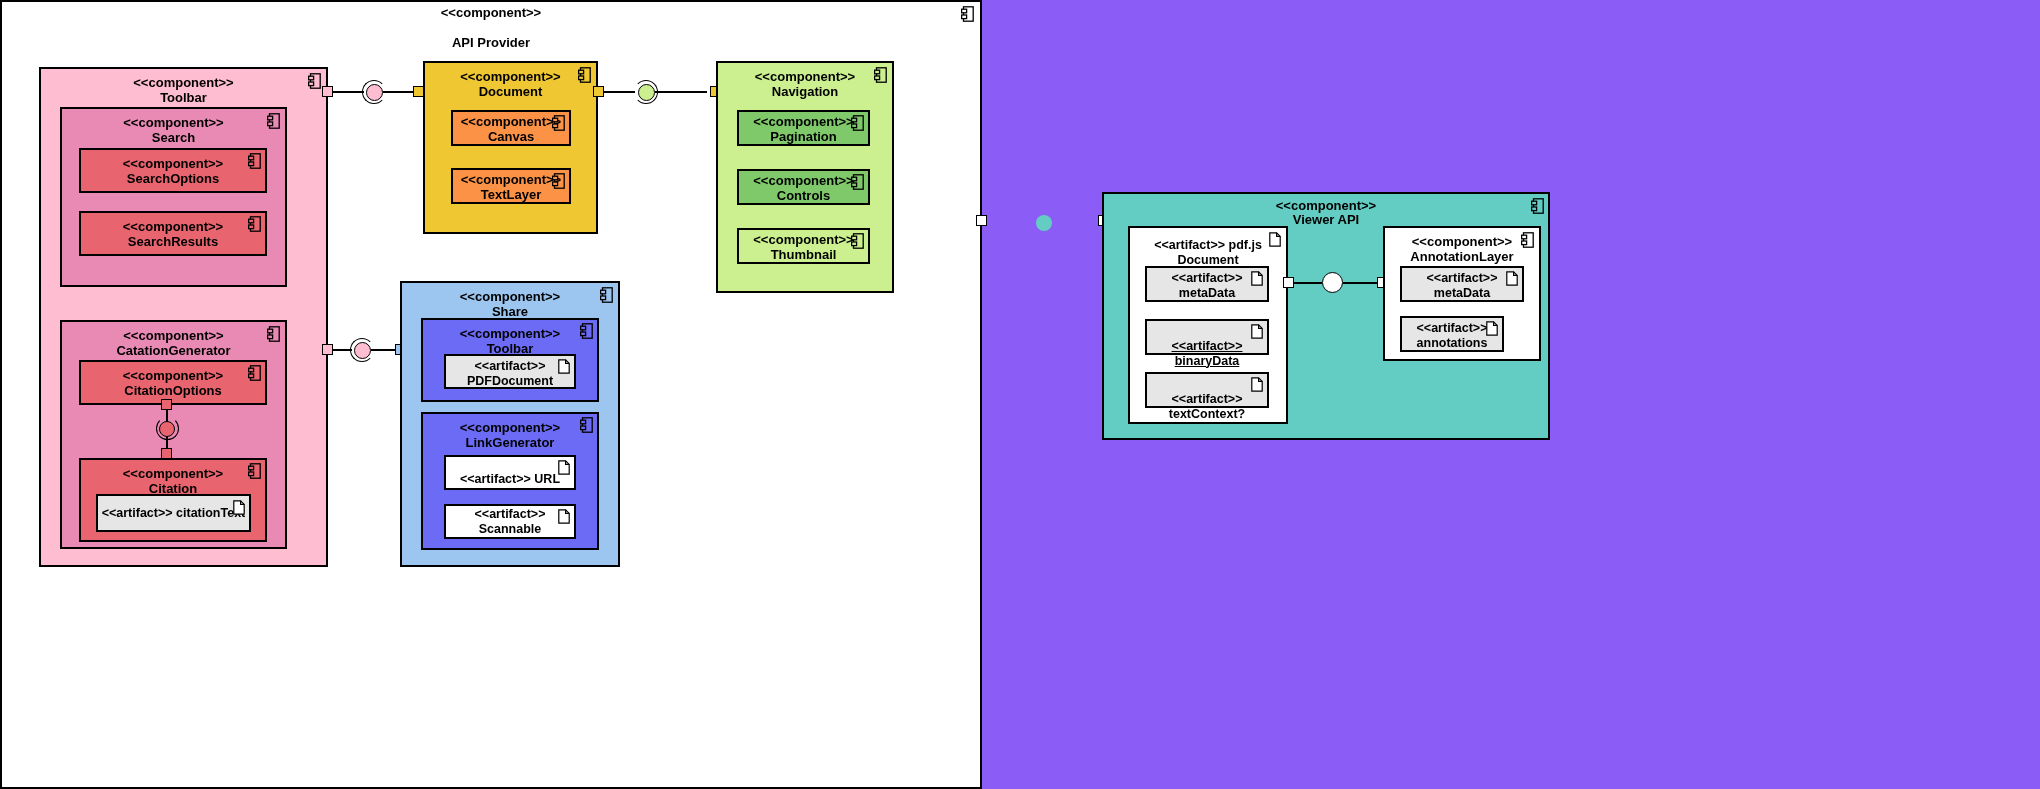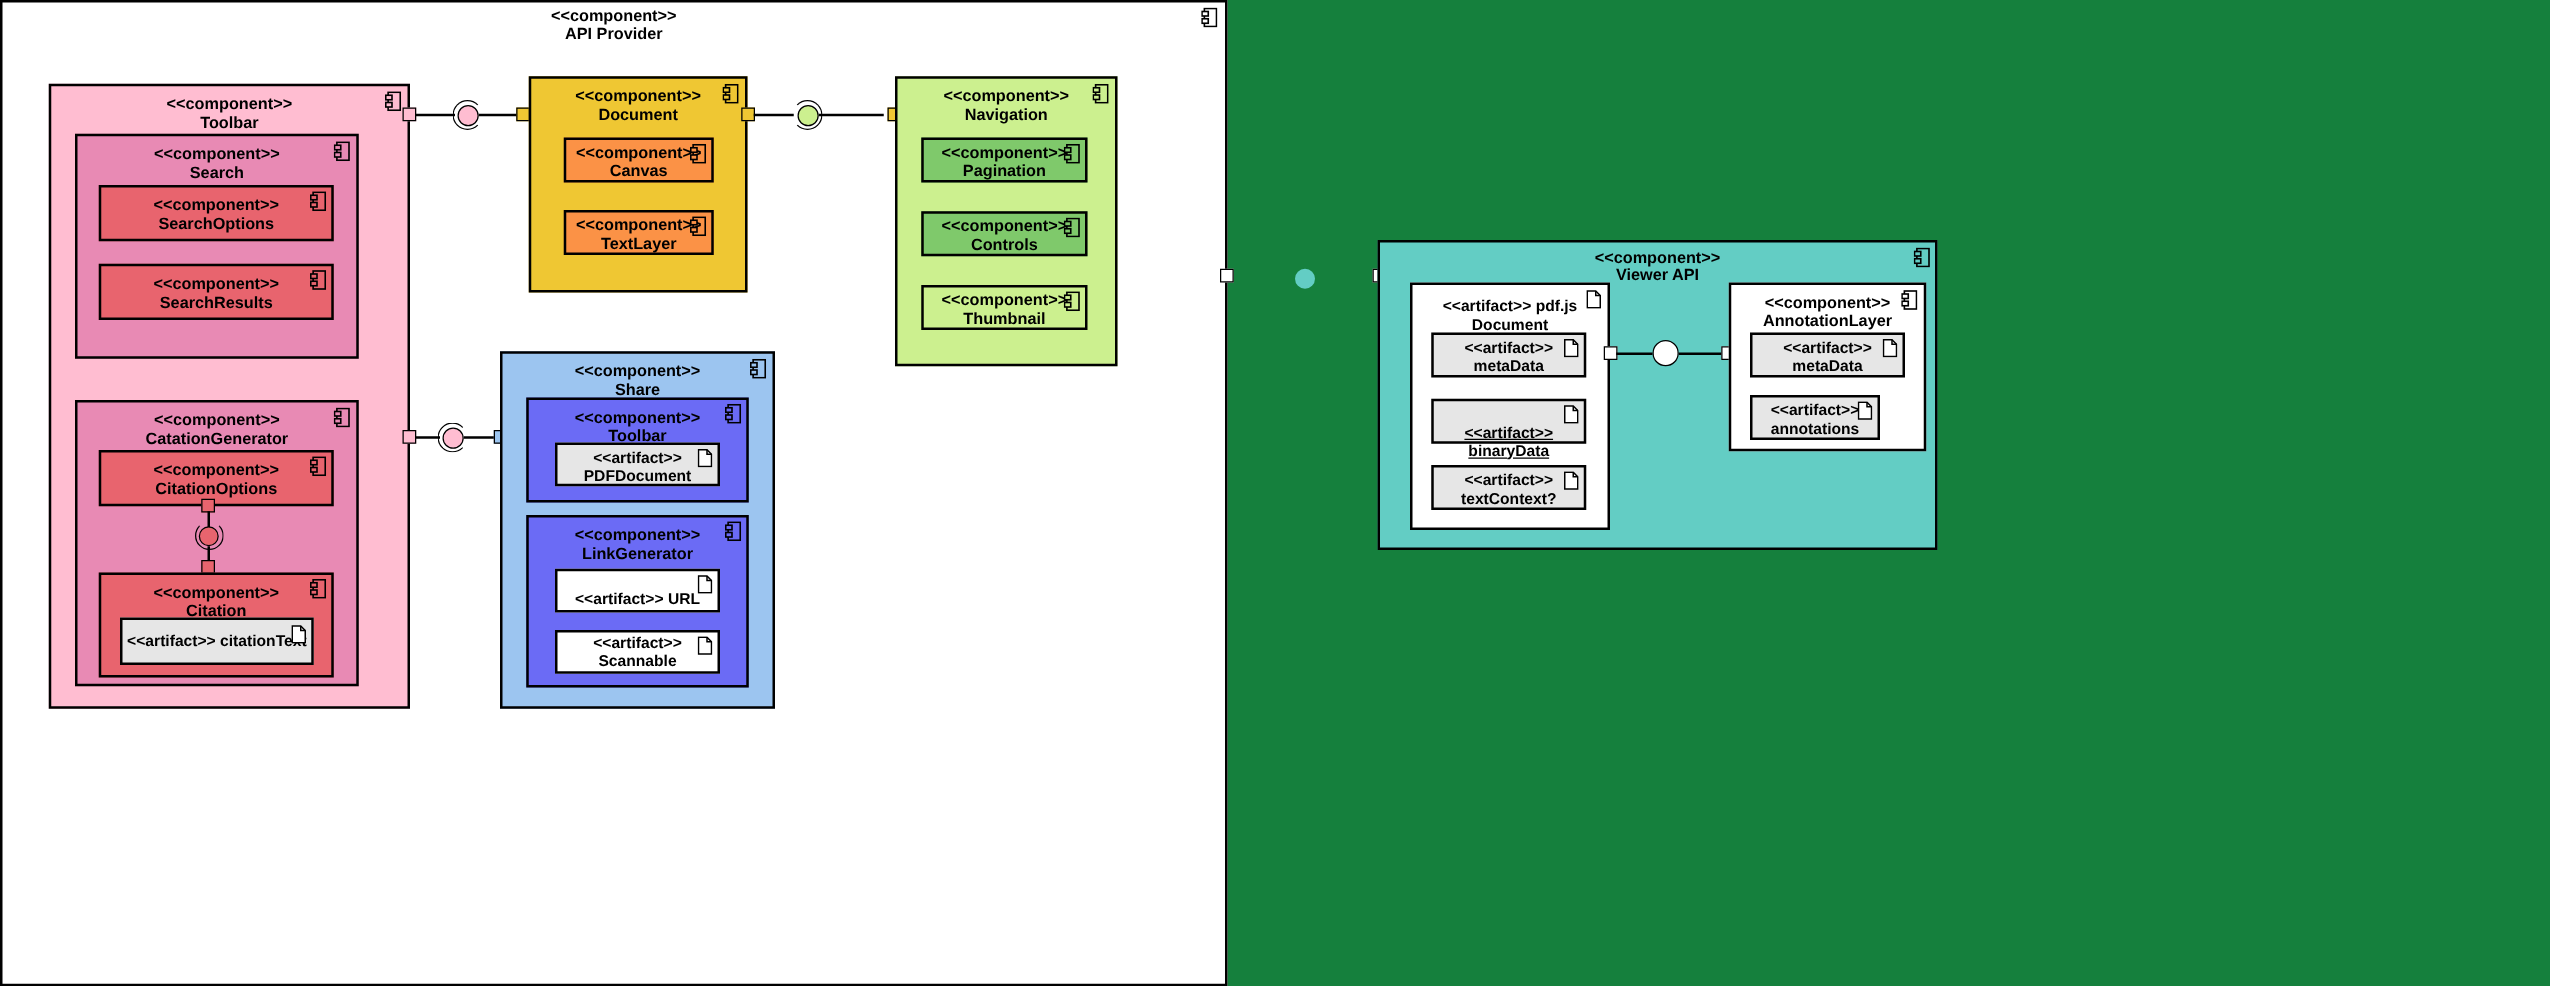--- a/index.html
+++ b/index.html
@@ -1,17 +1,17 @@
 <!DOCTYPE html>
 <html><head>
 <meta charset="utf-8">
 <style>
   html,body{margin:0;padding:0;background:#000;}
   body{width:2040px;height:789px;font-family:"Liberation Sans",sans-serif;overflow:hidden;}
-  #canvas{position:relative;width:2040px;height:789px;background:#15803d;}
+  #canvas{position:relative;width:2040px;height:789px;background:#8b5cf6;}
 
   
   .frame{position:absolute;background:#fff;border:2px solid #000;box-sizing:border-box;}
   .frame-title{position:absolute;left:0;right:0;text-align:center;font-weight:bold;font-size:13px;line-height:14px;color:#000;}
 
   
   .comp{position:absolute;box-sizing:border-box;border:2px solid #000;}
   .comp .hdr{text-align:center;font-weight:bold;font-size:13px;line-height:14.5px;color:#000;padding-top:7px;pointer-events:none;}
   .comp .hdr .st{display:block;}
   .comp .hdr .nm{display:block;}
@@ -40,21 +40,21 @@
 
   .plain-dot{position:absolute;border-radius:50%;}
 </style>
 </head>
 <body>
 
 <div id="canvas">
 
   <div class="frame" style="left:0px;top:0px;width:982px;height:789px;">
     <div class="frame-title" style="top:4px;">&lt;&lt;component&gt;&gt;</div>
-    <div class="frame-title" style="top:18px;">API Provider</div>
+    <div class="frame-title" style="top:34px;">API Provider</div>
     <svg class="cicon" style="right:6px;top:4px;" viewBox="0 0 13 16">
       <rect x="2.5" y="0.8" width="9.7" height="14.4" fill="none" stroke="#000" stroke-width="1.3"></rect>
       <rect x="0.6" y="3.2" width="5" height="3.6" fill="#fff" stroke="#000" stroke-width="1.3"></rect>
       <rect x="0.6" y="9.0" width="5" height="3.6" fill="#fff" stroke="#000" stroke-width="1.3"></rect>
     </svg>
   </div>
 
   <div class="comp" style="left:39px;top:67px;width:289px;height:500px;background:#ffbdd1;">
     <div class="hdr">
       <span class="st">&lt;&lt;component&gt;&gt;</span>
@@ -372,21 +372,21 @@
       <span class="st">&lt;&lt;artifact&gt;&gt;</span>
       <span class="nm">binaryData</span>
     </div>
     <svg class="aicon" style="right:4px;top:3px;" viewBox="0 0 12 15">
       <path d="M0.8 0.8 H7.6 L11.2 4.4 V14.2 H0.8 Z" fill="#fff" stroke="#000" stroke-width="1.2"></path>
       <path d="M7.6 0.8 V4.4 H11.2" fill="none" stroke="#000" stroke-width="1.2"></path>
     </svg>
   </div>
 
   <div class="artifact" style="left:1145px;top:372px;width:124px;height:36px;background:#e6e6e6;">
-    <div class="hdr" style="padding-top:3px;text-align:center;">
+    <div class="hdr" style="padding-top:18px;text-align:center;">
       <span class="st">&lt;&lt;artifact&gt;&gt;</span>
       <span class="nm">textContext?</span>
     </div>
     <svg class="aicon" style="right:4px;top:3px;" viewBox="0 0 12 15">
       <path d="M0.8 0.8 H7.6 L11.2 4.4 V14.2 H0.8 Z" fill="#fff" stroke="#000" stroke-width="1.2"></path>
       <path d="M7.6 0.8 V4.4 H11.2" fill="none" stroke="#000" stroke-width="1.2"></path>
     </svg>
   </div>
 
   <div class="port" style="left:1283px;top:277px;background:#ffffff;"></div>

